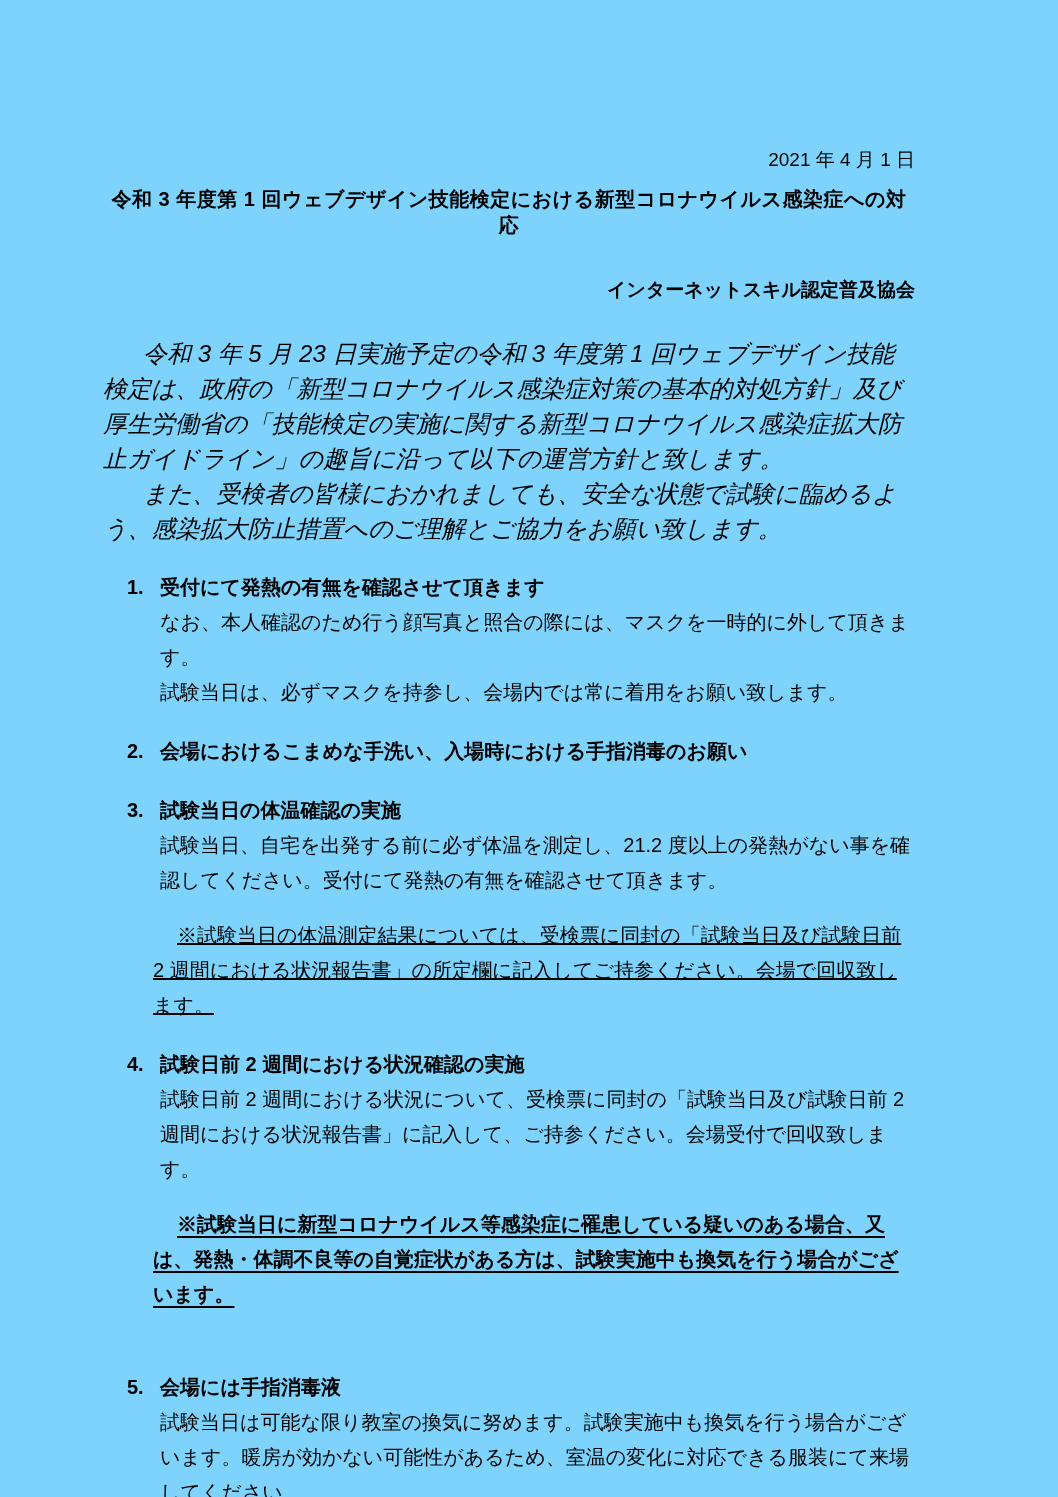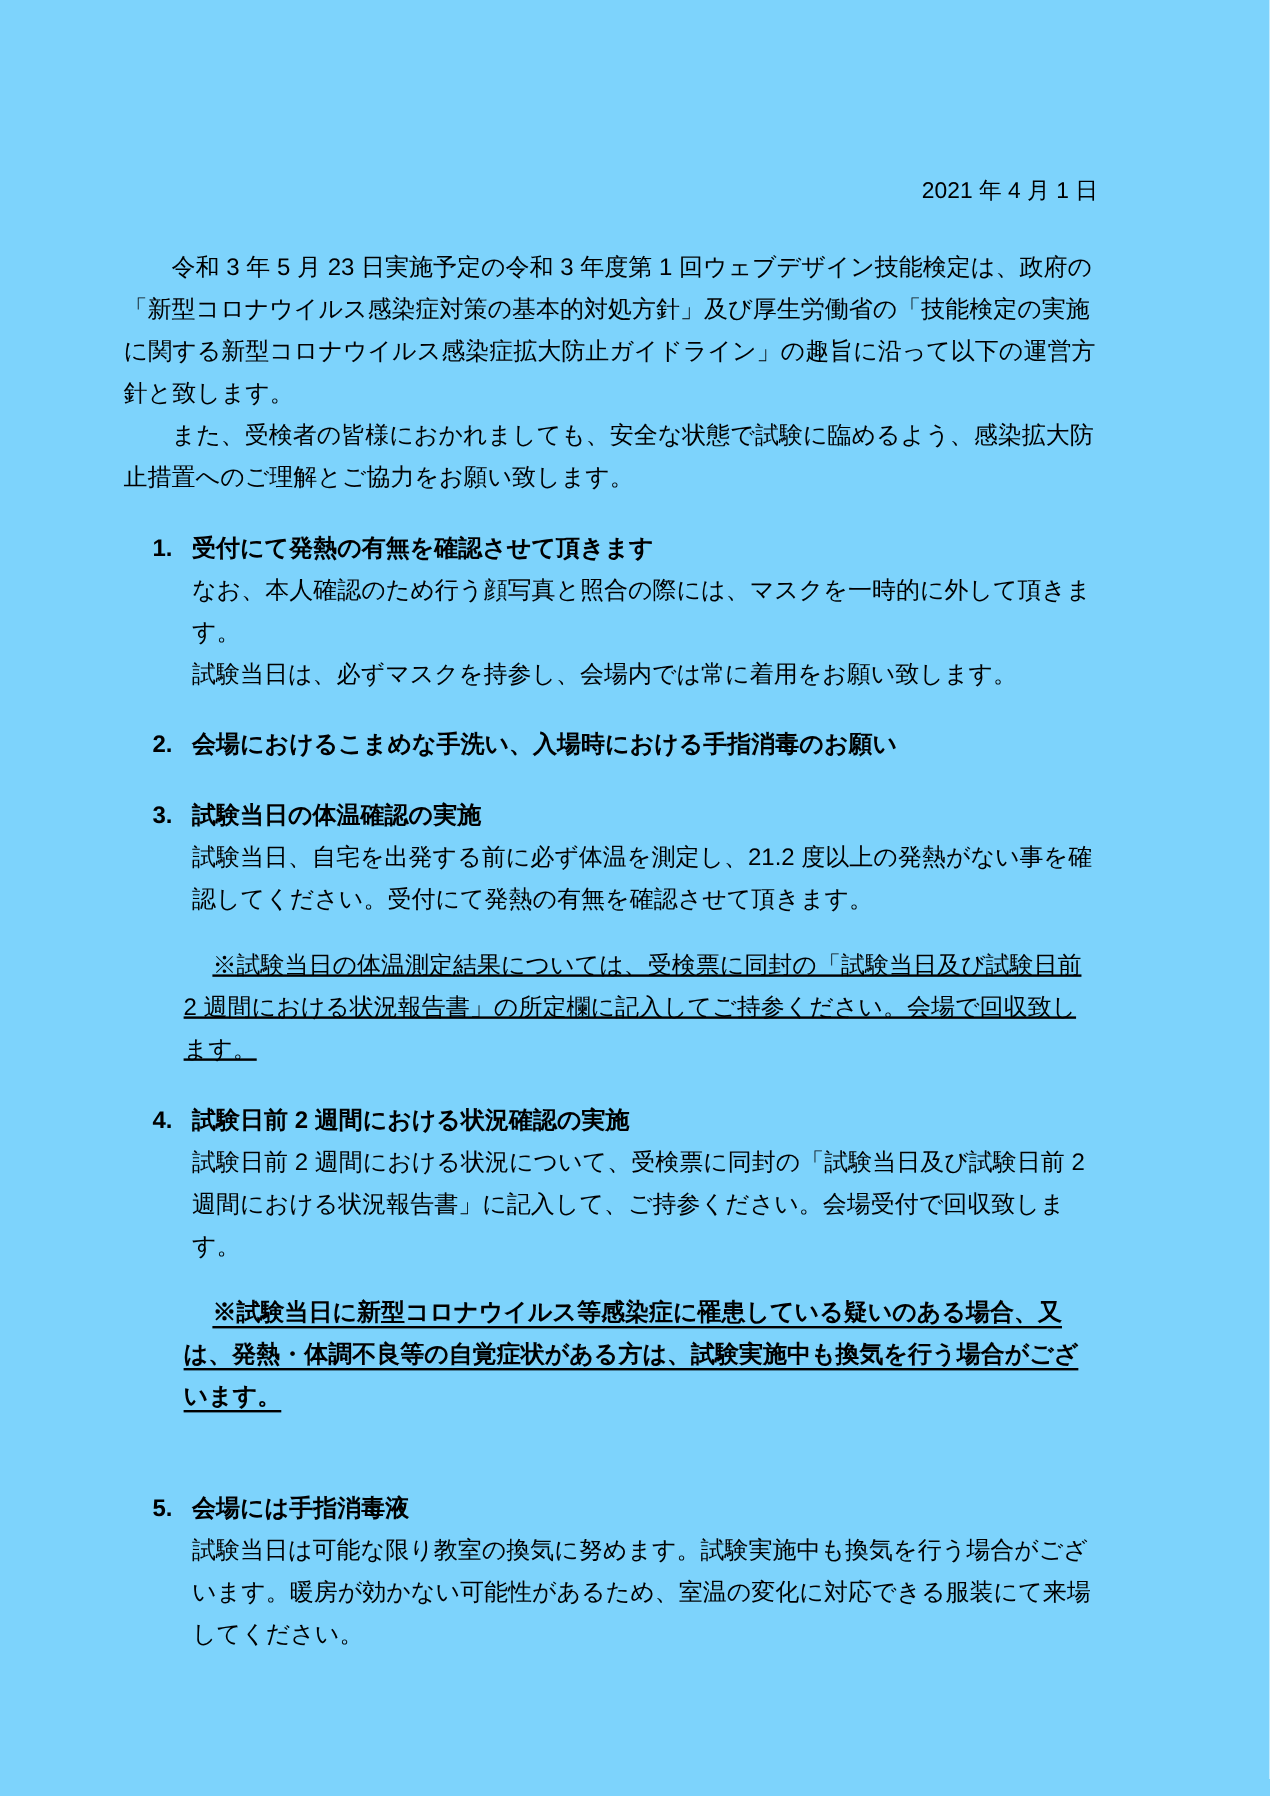--- a/index.html
+++ b/index.html
@@ -34,22 +34,23 @@
   }
   .org-line {
     margin-top: 40px;
     font-size: 19px;
     line-height: 24px;
     font-weight: bold;
     text-align: right;
   }
   .intro {
     margin-top: 34px;
-    font-size: 20px;
+    font-size: 24px;
     line-height: 35px;
+    font-style: italic;
   }
   .intro p {
     text-indent: 40px;
   }
   .list {
     font-size: 20px;
     line-height: 35px;
   }
   .list-item { margin-top: 24px; }
   .list-item.gap-large { margin-top: 58px; }
@@ -77,21 +78,23 @@
   }
 </style>
 </head>
 <body>
 
 <div class="page">
   <div class="content">
 
     <div class="date-line">2021 年 4 月 1 日</div>
 
+    <div class="doc-title">令和 3 年度第 1 回ウェブデザイン技能検定における新型コロナウイルス感染症への対応</div>
 
+    <div class="org-line">インターネットスキル認定普及協会</div>
 
     <div class="intro">
       <p>令和 3 年 5 月 23 日実施予定の令和 3 年度第 1 回ウェブデザイン技能検定は、政府の「新型コロナウイルス感染症対策の基本的対処方針」及び厚生労働省の「技能検定の実施に関する新型コロナウイルス感染症拡大防止ガイドライン」の趣旨に沿って以下の運営方針と致します。</p>
       <p>また、受検者の皆様におかれましても、安全な状態で試験に臨めるよう、感染拡大防止措置へのご理解とご協力をお願い致します。</p>
     </div>
 
     <div class="list">
 
       <div class="list-item">
         <div class="item-head">

